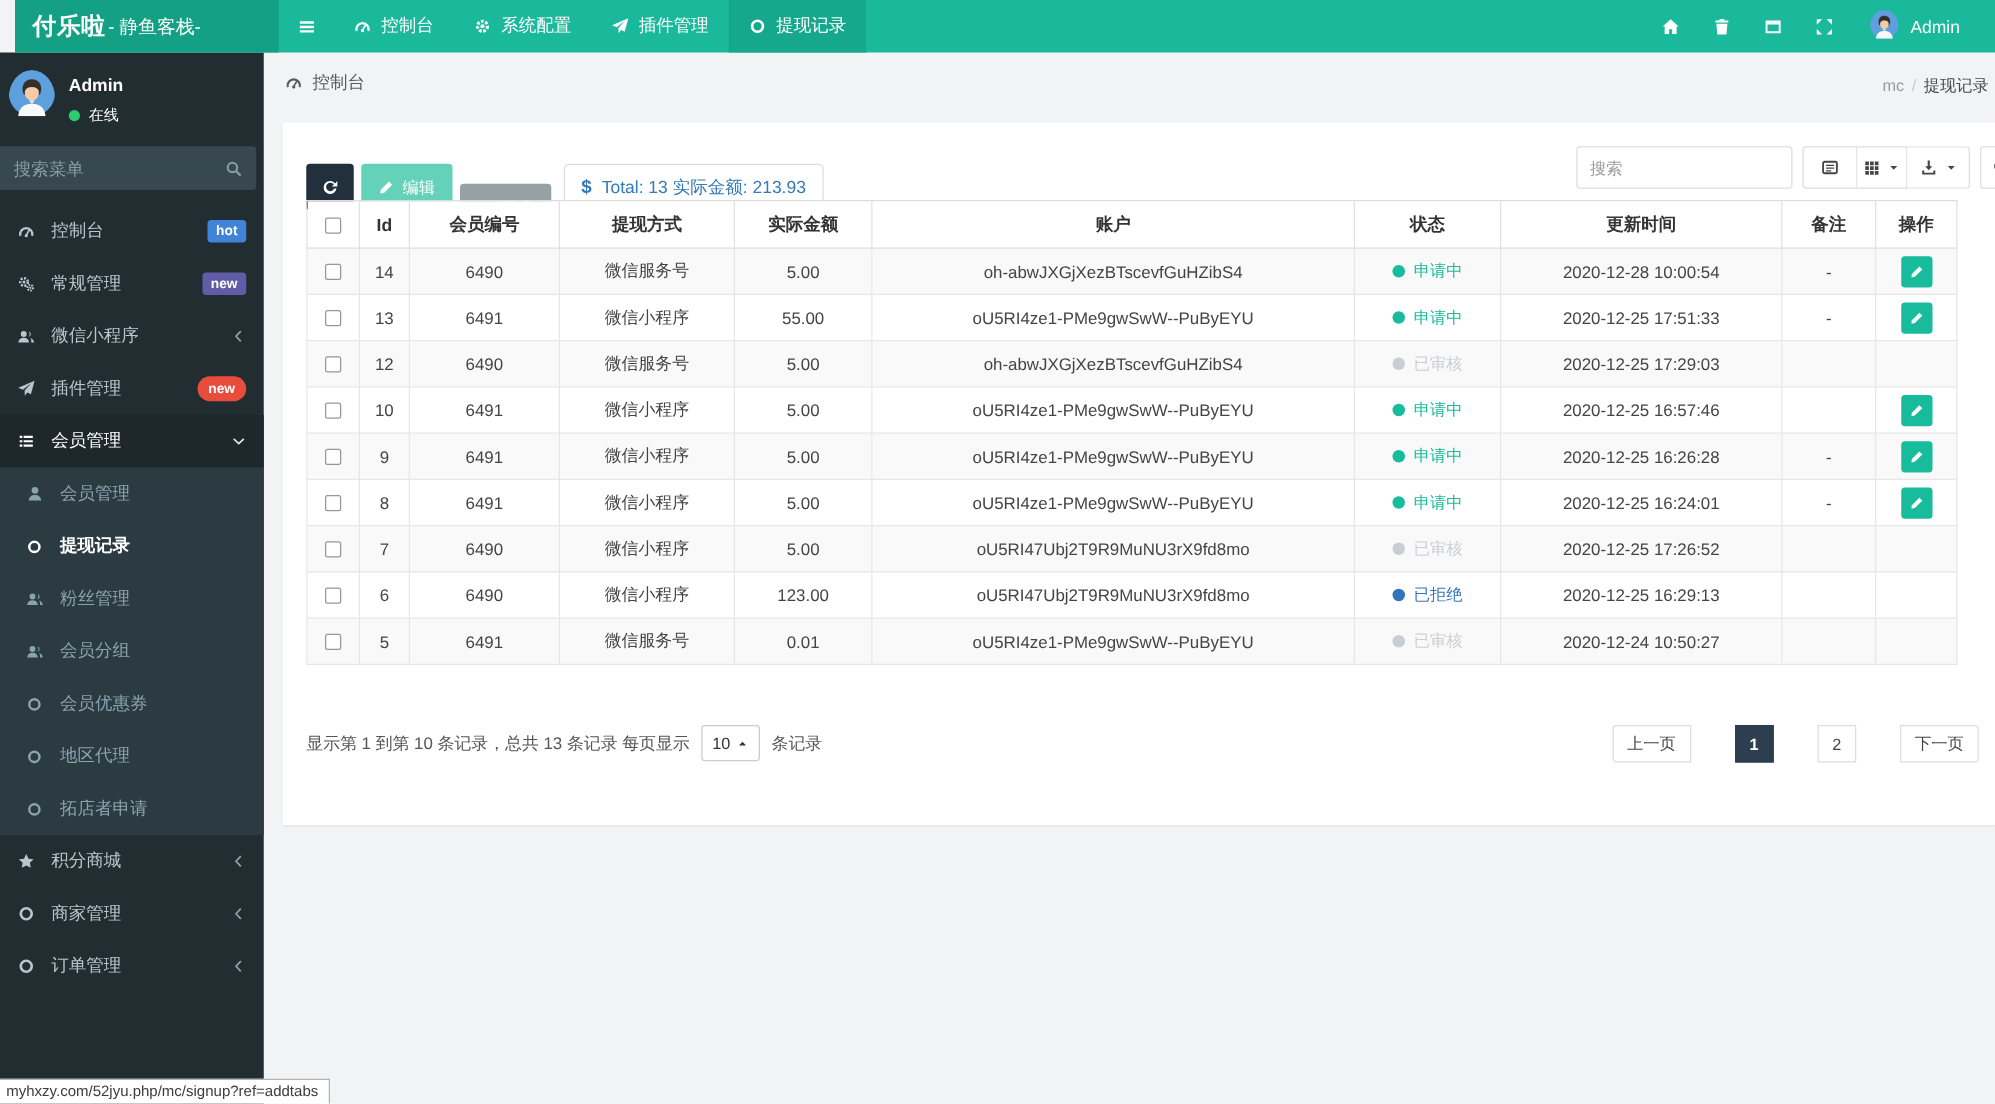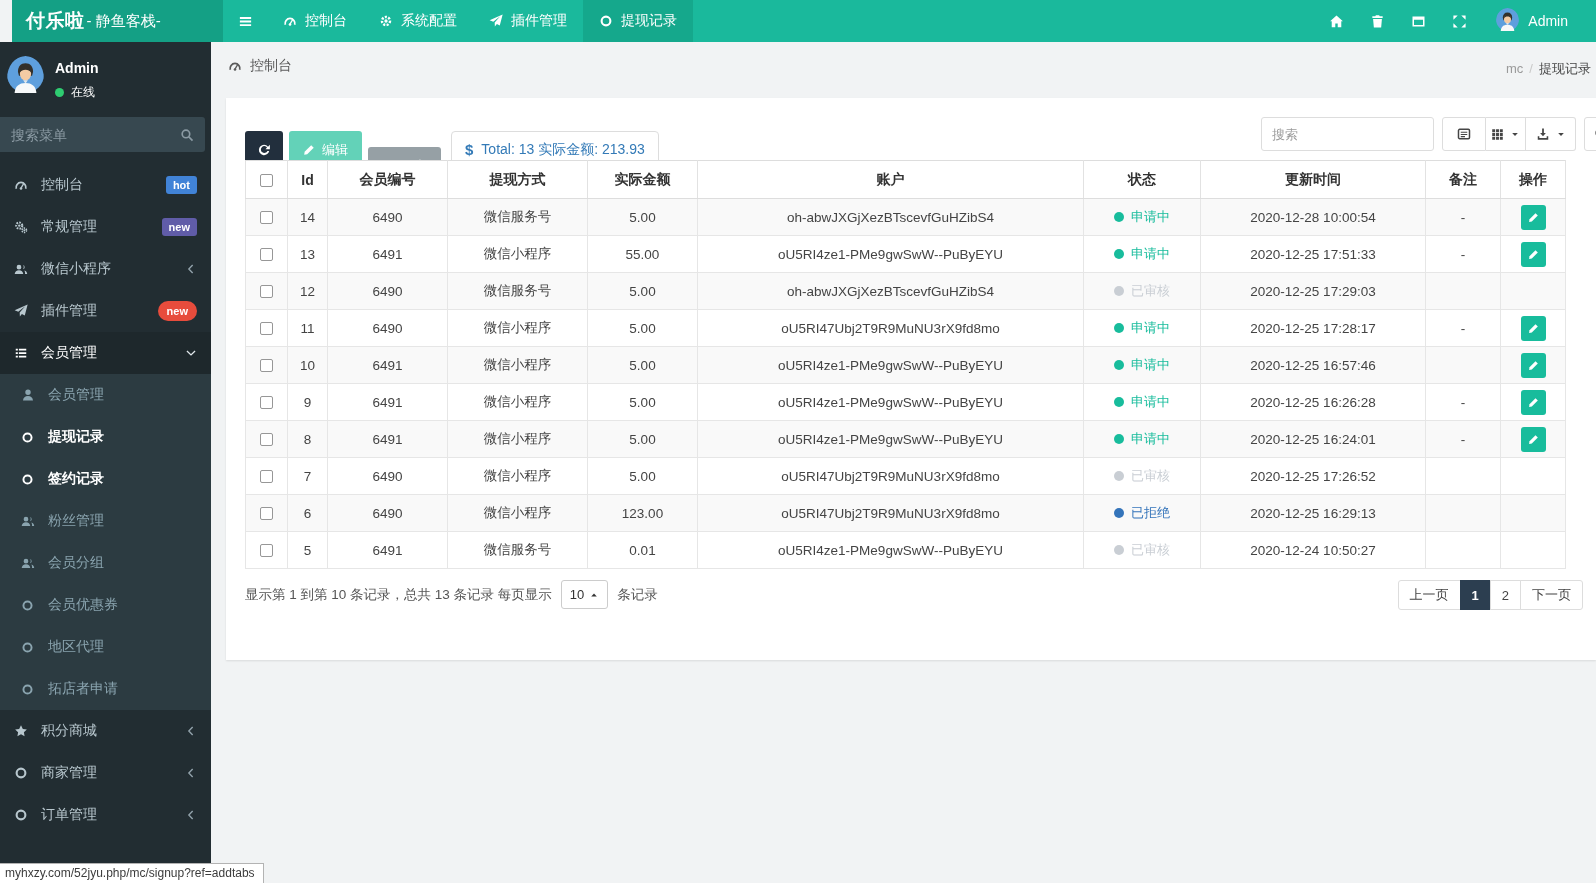--- a/index.html
+++ b/index.html
@@ -83,21 +83,21 @@
   .st{display:inline-flex;align-items:center;gap:7px;font-size:13px;}
   .sdot{width:10px;height:10px;border-radius:50%;flex:none;}
   .st.applying{color:#18bc9c;}.st.applying .sdot{background:#18bc9c;}
   .st.reviewed{color:#c9ced4;}.st.reviewed .sdot{background:#c9ced4;}
   .st.rejected{color:#3474ba;}.st.rejected .sdot{background:#3474ba;}
   .btn-edit{width:25px;height:25px;border-radius:3px;background:#18bc9c;display:inline-flex;align-items:center;justify-content:center;color:#fff;cursor:pointer;}
 
   
   .pg-info{position:absolute;top:482px;left:19px;display:flex;align-items:center;gap:9px;font-size:13.5px;color:#555;}
   .pg-size{height:29px;min-width:46px;border:1px solid #ccc;border-radius:3px;background:#fff;display:inline-flex;align-items:center;justify-content:center;gap:5px;font-size:13px;color:#333;cursor:pointer;padding:0 8px;}
-  .pager{position:absolute;top:482px;right:13px;display:flex;}
+  .pager{position:absolute;top:482px;right:13px;display:flex;gap:36px;}
   .pager a{min-width:30px;padding:0 11px;height:30px;border:1px solid #ddd;display:inline-flex;align-items:center;justify-content:center;font-size:13px;color:#444;background:#fff;cursor:pointer;margin-left:-1px;text-decoration:none;}
   .pager a:first-child{border-radius:3px 0 0 3px;margin-left:0;}
   .pager a:last-child{border-radius:0 3px 3px 0;}
   .pager a.active{background:#2c3e50;border-color:#2c3e50;color:#fff;font-weight:700;}
 </style>
 </head>
 <body>
 
 <div class="navbar">
   <div class="brand">
@@ -276,28 +276,20 @@
           </span>
           <span>会员管理</span>
         </div>
         <div class="s-item hl">
           <span class="s-ic">
             <svg class="ic" width="13" height="13" viewBox="0 0 16 16" fill="currentColor">
               <circle cx="8" cy="8" r="5" fill="none" stroke="currentColor" stroke-width="2.4"></circle>
             </svg>
           </span>
           <span>提现记录</span>
-        </div>
-        <div class="s-item hl">
-          <span class="s-ic">
-            <svg class="ic" width="13" height="13" viewBox="0 0 16 16" fill="currentColor">
-              <circle cx="8" cy="8" r="5" fill="none" stroke="currentColor" stroke-width="2.4"></circle>
-            </svg>
-          </span>
-          <span>签约记录</span>
         </div>
         <div class="s-item">
           <span class="s-ic">
             <svg class="ic" width="14" height="14" viewBox="0 0 16 16" fill="currentColor">
               <path d="M5.7 3.2a2.7 2.7 0 1 1 0 5.4 2.7 2.7 0 0 1 0-5.4zM.8 13.8c.3-2.9 2-4.4 4.9-4.4s4.6 1.5 4.9 4.4zM10.4 3.5a2.6 2.6 0 0 1 .1 4.9 4.6 4.6 0 0 0 0-4.9zM11.9 9.7c2 .6 3 2 3.2 4.1h-2.5a6.3 6.3 0 0 0-.7-4.1z"></path>
             </svg>
           </span>
           <span>粉丝管理</span>
         </div>
         <div class="s-item">
@@ -521,36 +513,20 @@
           <td>微信服务号</td>
           <td>5.00</td>
           <td>oh-abwJXGjXezBTscevfGuHZibS4</td>
           <td><span class="st reviewed"><span class="sdot"></span>已审核</span></td>
           <td>2020-12-25 17:29:03</td>
           <td></td>
           <td></td>
         </tr>
         <tr>
           <td><span class="cb"></span></td>
-          <td>11</td>
-          <td>6490</td>
-          <td>微信小程序</td>
-          <td>5.00</td>
-          <td>oU5RI47Ubj2T9R9MuNU3rX9fd8mo</td>
-          <td><span class="st applying"><span class="sdot"></span>申请中</span></td>
-          <td>2020-12-25 17:28:17</td>
-          <td>-</td>
-          <td><span class="btn-edit">
-              <svg class="ic" width="11" height="11" viewBox="0 0 16 16" fill="currentColor">
-                <path d="m10.9 1.7 3.4 3.4L5.6 13.8l-4 .6.6-4z"></path>
-              </svg>
-            </span></td>
-        </tr>
-        <tr>
-          <td><span class="cb"></span></td>
           <td>10</td>
           <td>6491</td>
           <td>微信小程序</td>
           <td>5.00</td>
           <td>oU5RI4ze1-PMe9gwSwW--PuByEYU</td>
           <td><span class="st applying"><span class="sdot"></span>申请中</span></td>
           <td>2020-12-25 16:57:46</td>
           <td></td>
           <td><span class="btn-edit">
               <svg class="ic" width="11" height="11" viewBox="0 0 16 16" fill="currentColor">

